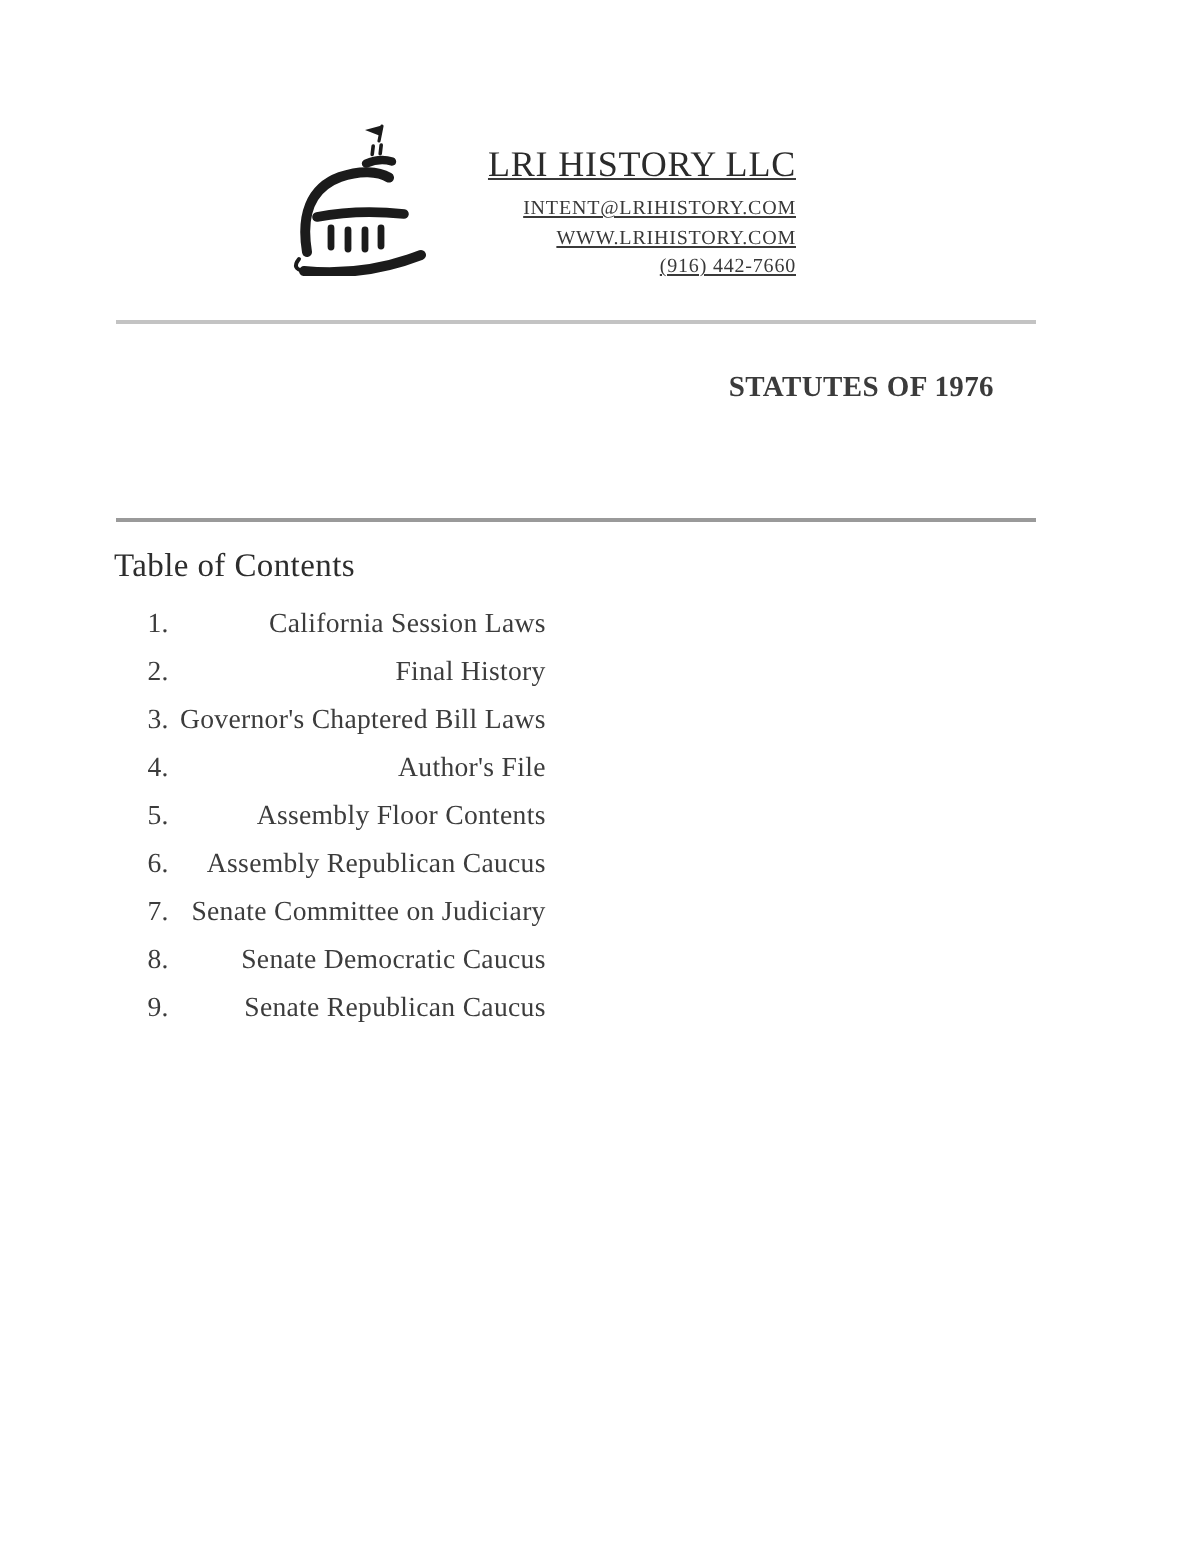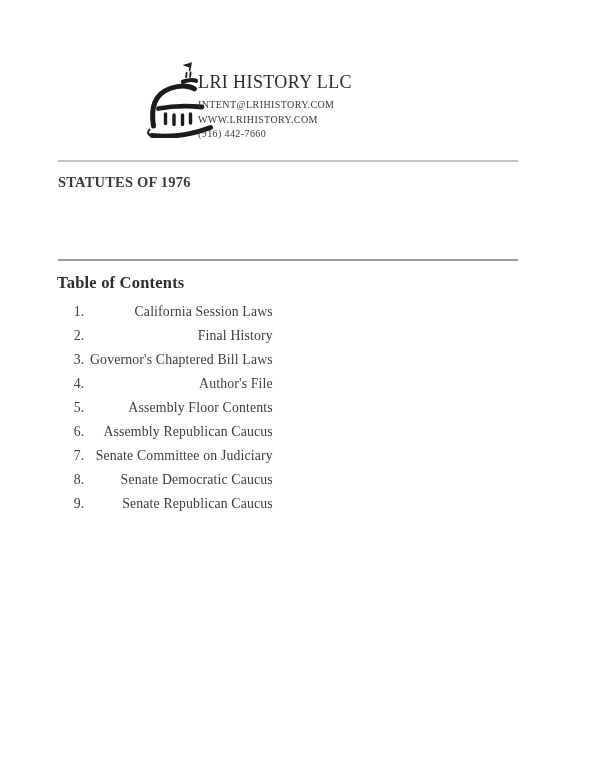--- a/index.html
+++ b/index.html
@@ -23,21 +23,22 @@
     left: 144px;
     top: 60px;
     width: 72px;
     height: 78px;
   }
   .letterhead-text {
     position: absolute;
     left: 198px;
     top: 73px;
     width: 200px;
-    text-align: left;
+    text-align: right;
+    text-decoration: underline;
   }
   .company-name {
     font-size: 18px;
     line-height: 19px;
     letter-spacing: 0.4px;
     color: #2b2b2b;
     margin-bottom: 6px;
     white-space: nowrap;
   }
   .contact-line {
@@ -56,40 +57,40 @@
     border: 0;
     margin: 0;
     padding: 0;
   }
   .rule-top    { top: 160px; height: 2px;   background: #c3c3c3; }
   .rule-bottom { top: 259px; height: 1.5px; background: #9a9a9a; }
 
   
   .ref-block {
     position: absolute;
-    top: 172px;
+    top: 184px;
     left: 58px;
     width: 439px;
-    text-align: left;
+    text-align: right;
     font-weight: bold;
     font-size: 14.5px;
     line-height: 20.5px;
     letter-spacing: 0.2px;
     color: #3b3b3b;
   }
 
   
   .toc-title {
     position: absolute;
     top: 274px;
     left: 57px;
     margin: 0;
     font-size: 16.5px;
     line-height: 18px;
-    font-weight: bold;
+    font-weight: normal;
     color: #2d2d2d;
     letter-spacing: 0.2px;
   }
   .toc-list {
     position: absolute;
     top: 305px;
     left: 57px;
     margin: 0;
     padding: 0 0 0 31px;
     font-size: 13.8px;

